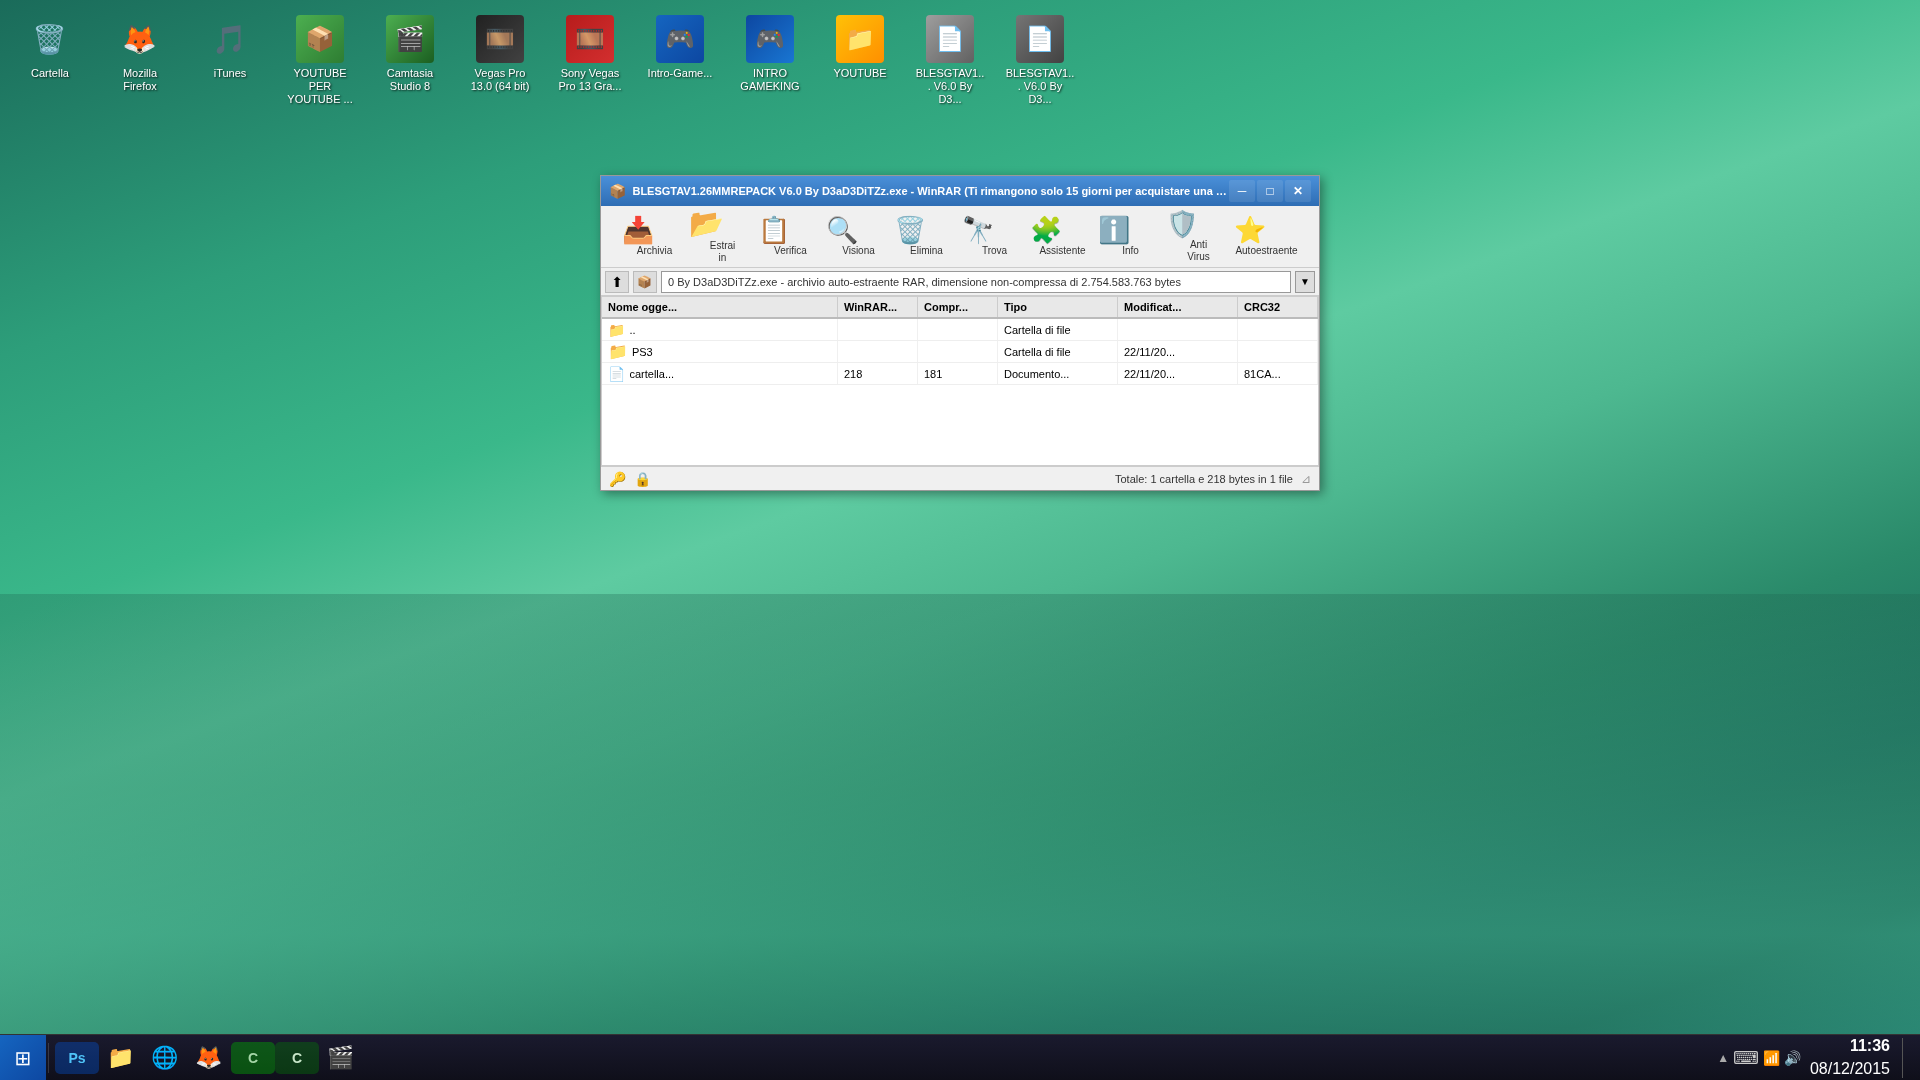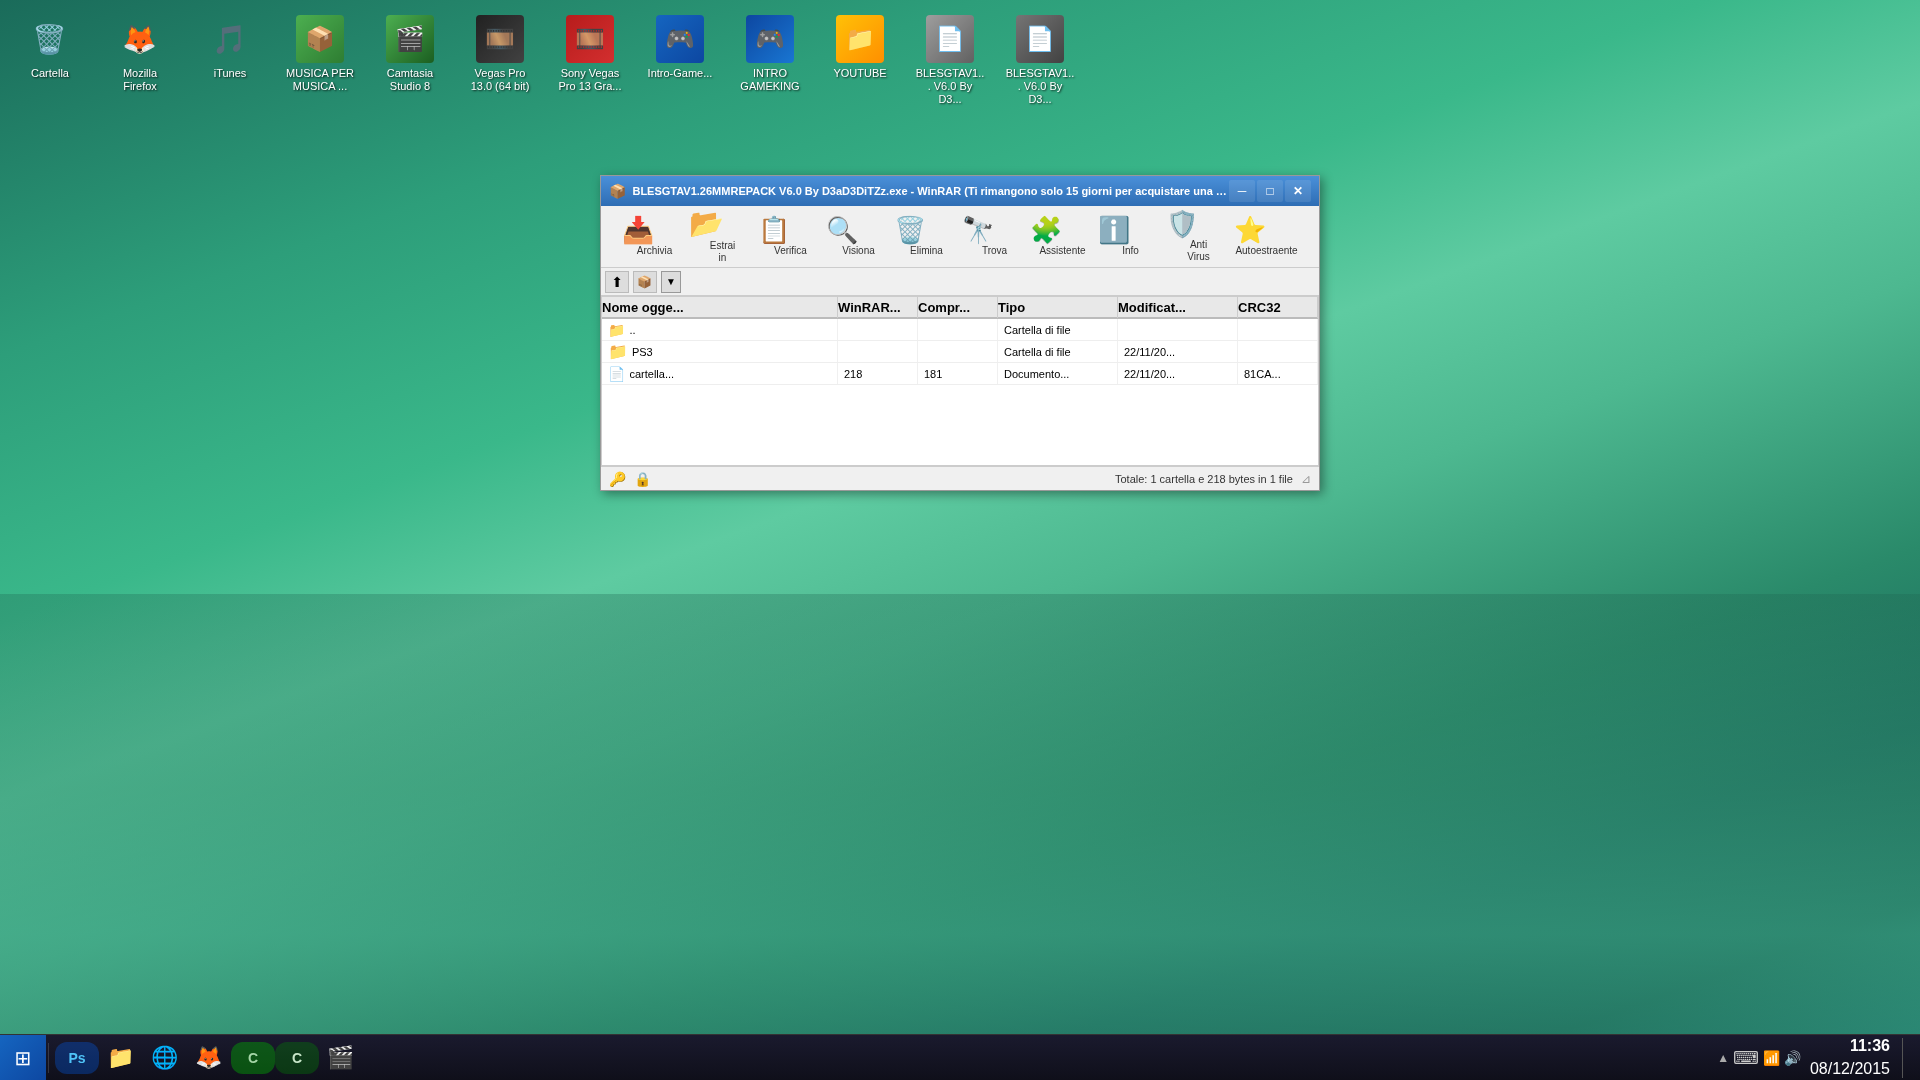--- a/index.html
+++ b/index.html
@@ -95,21 +95,21 @@
       height: 100%;
       padding: 0 4px;
     }
     .taskbar-icon {
       width: 44px;
       height: 32px;
       display: flex;
       align-items: center;
       justify-content: center;
       cursor: pointer;
-      border-radius: 12px;
+      border-radius: 5px;
       font-size: 22px;
     }
     .taskbar-separator {
       width: 1px;
       height: 30px;
       background: rgba(255,255,255,0.15);
       margin: 0 2px;
     }
     .taskbar-right {
       display: flex;
@@ -290,22 +290,22 @@
       min-height: 160px;
     }
     .filelist-header {
       display: grid;
       grid-template-columns: 1fr 80px 80px 120px 120px 80px;
       background: #E8E8E8;
       border-bottom: 2px solid #bbb;
       height: 22px;
     }
     .filelist-col-header {
-      padding: 3px 0;
-      font-size: 13px;
+      padding: 3px 6px;
+      font-size: 11px;
       font-weight: bold;
       border-right: 1px solid #ccc;
       cursor: pointer;
       display: flex;
       align-items: center;
     }
     .filelist-row {
       display: grid;
       grid-template-columns: 1fr 80px 80px 120px 120px 80px;
       height: 22px;
@@ -365,21 +365,21 @@
     <div class="desktop-icon">
       <div class="icon-img">🦊</div>
       <span class="icon-label">Mozilla Firefox</span>
     </div>
     <div class="desktop-icon">
       <div class="icon-img">🎵</div>
       <span class="icon-label">iTunes</span>
     </div>
     <div class="desktop-icon">
       <div class="icon-img" style="background:linear-gradient(135deg,#4CAF50,#2E7D32);border-radius:4px;font-size:24px;">📦</div>
-      <span class="icon-label">MUSICA PER MUSICA ...</span>
+      <span class="icon-label">YOUTUBE PER YOUTUBE ...</span>
     </div>
     <div class="desktop-icon">
       <div class="icon-img" style="background:linear-gradient(135deg,#4CAF50,#1B5E20);border-radius:4px;font-size:24px;">🎬</div>
       <span class="icon-label">Camtasia Studio 8</span>
     </div>
     <div class="desktop-icon">
       <div class="icon-img" style="background:linear-gradient(135deg,#212121,#424242);border-radius:4px;font-size:24px;">🎞️</div>
       <span class="icon-label">Vegas Pro 13.0 (64 bit)</span>
     </div>
     <div class="desktop-icon">
@@ -460,20 +460,21 @@
       </div>
       <div class="toolbar-btn">
         <div class="toolbar-btn-icon">⭐</div>
         <span class="toolbar-btn-label">Autoestraente</span>
       </div>
     </div>
 
     <div class="winrar-address">
       <div class="address-up-btn">⬆</div>
       <div class="address-bar-icon">📦</div>
+      <div class="address-text">0 By D3aD3DiTZz.exe - archivio auto-estraente RAR, dimensione non-compressa di 2.754.583.763 bytes</div>
       <div class="address-dropdown">▼</div>
     </div>
 
     <div class="winrar-filelist">
       <div class="filelist-header">
         <div class="filelist-col-header">Nome ogge...</div>
         <div class="filelist-col-header">WinRAR...</div>
         <div class="filelist-col-header">Compr...</div>
         <div class="filelist-col-header">Tipo</div>
         <div class="filelist-col-header">Modificat...</div>

